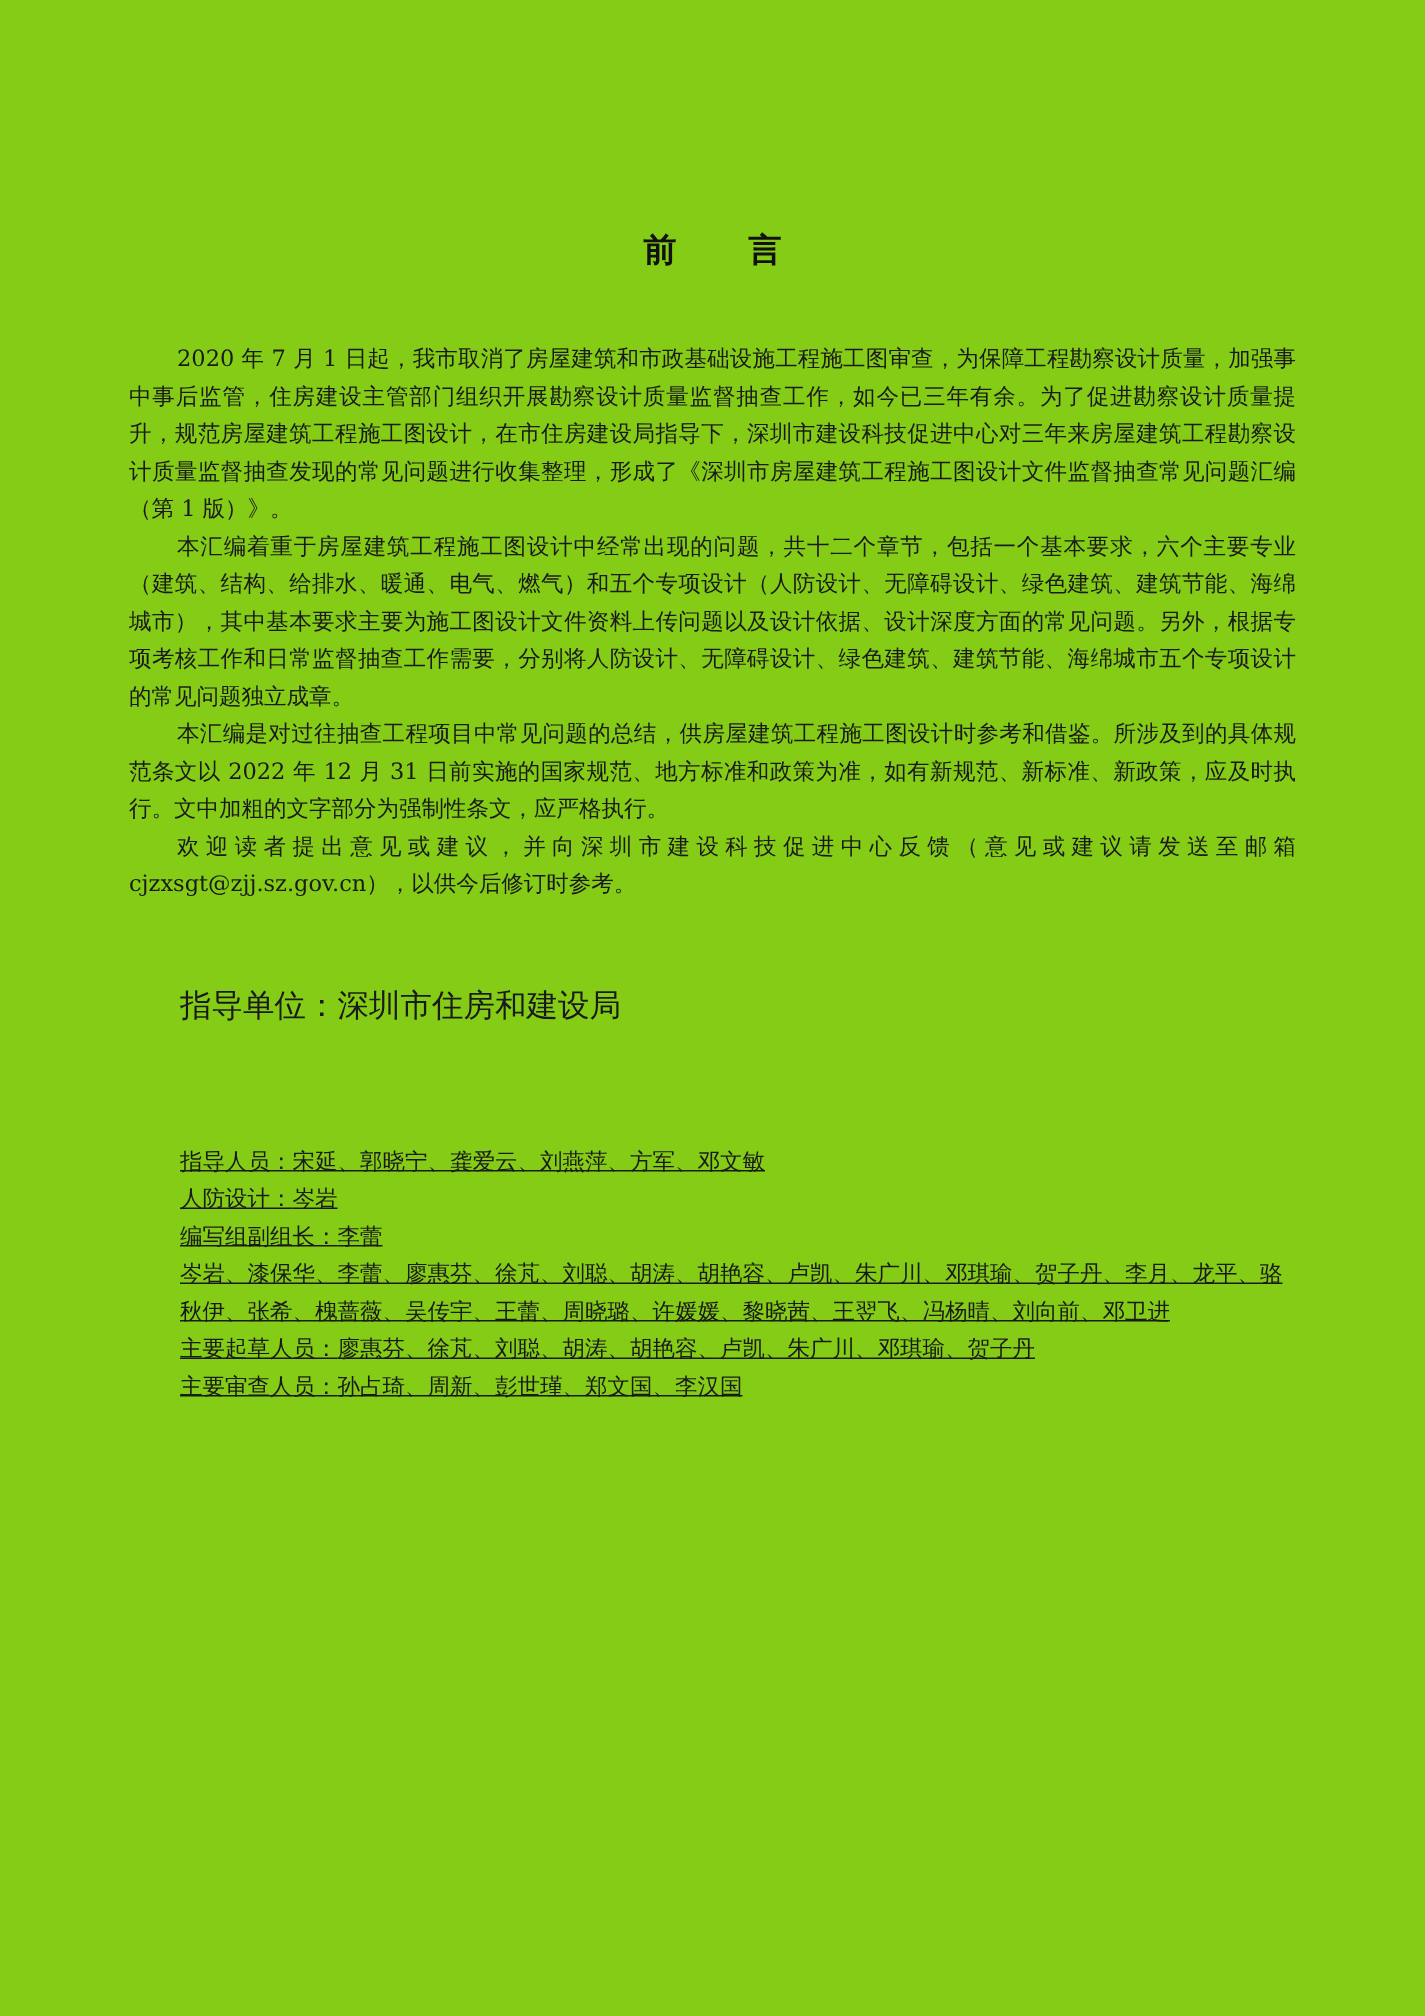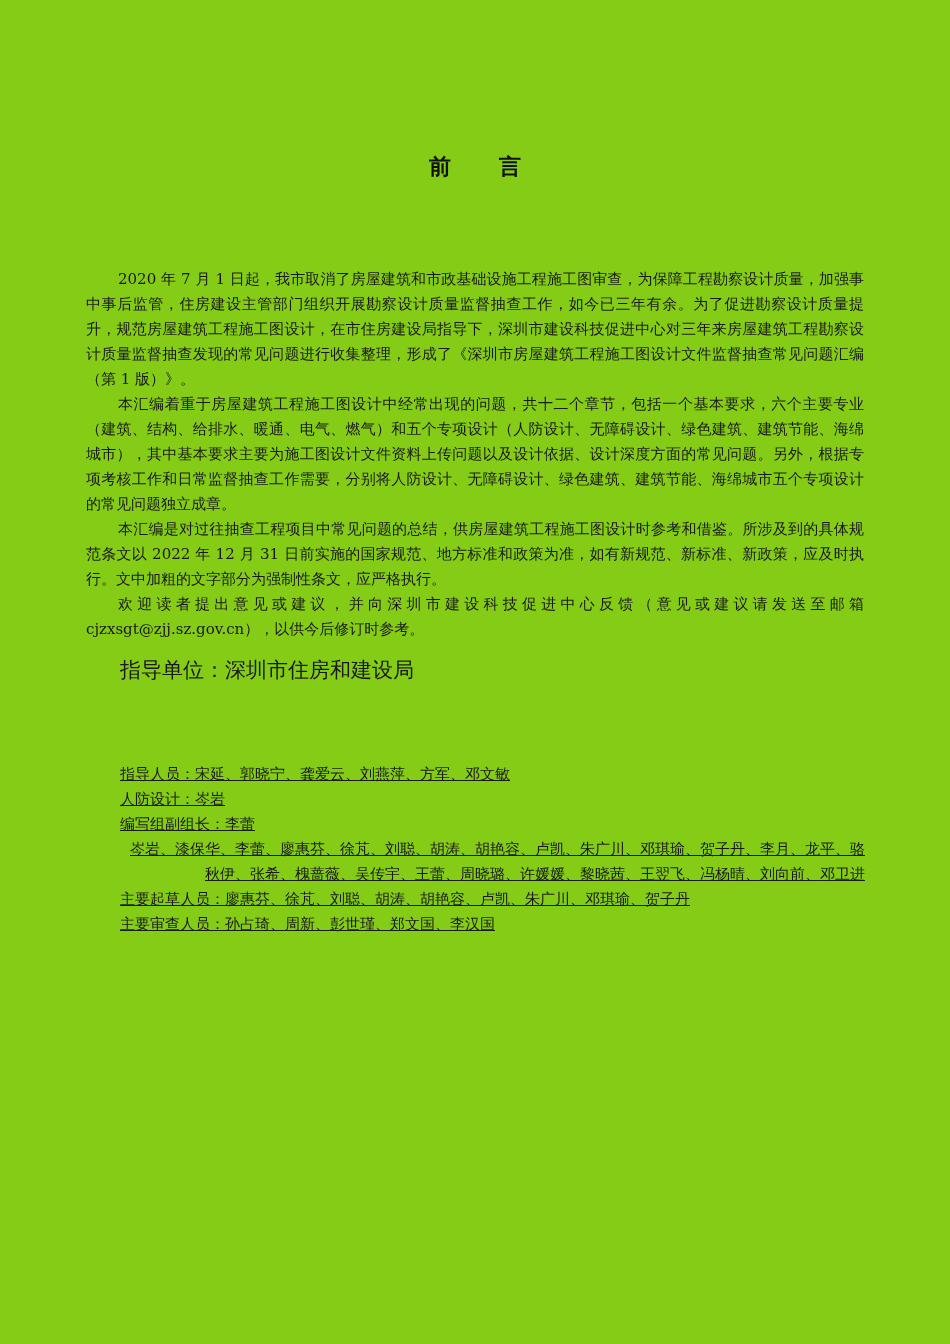--- a/index.html
+++ b/index.html
@@ -40,21 +40,20 @@
   }
   .body-text {
     position: absolute;
     left: 86px;
     top: 227px;
     width: 778px;
     font-size: 15px;
     line-height: 25px;
     text-align: justify;
     text-justify: inter-character;
-    margin-top: 40px;
   }
   .body-text p {
     margin: 0;
     text-indent: 32px;
   }
   .units {
     position: absolute;
     left: 120px;
     top: 658px;
     font-size: 21px;
@@ -74,21 +73,20 @@
   }
   .row .label {
     white-space: nowrap;
     flex: 0 0 auto;
   }
   .row .value {
     flex: 1 1 auto;
   }
   .row.members .value {
     width: 640px;
-    text-align: right;
   }
 </style>
 </head>
 <body>
 
 <div class="page">
 
   <div class="title"><span>前</span><span class="gap"></span><span>言</span></div>
 
   <div class="body-text">

